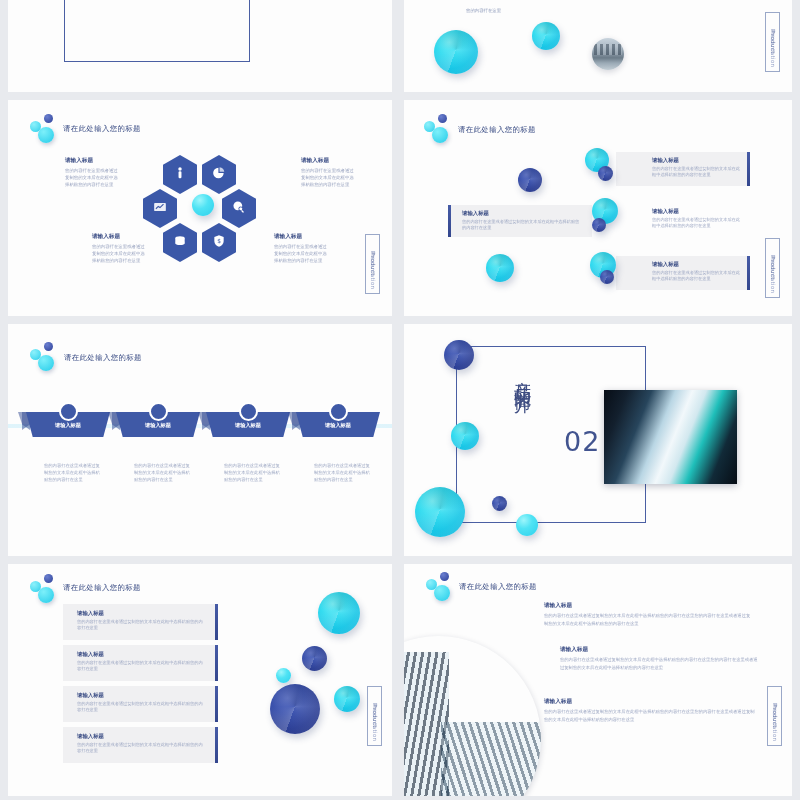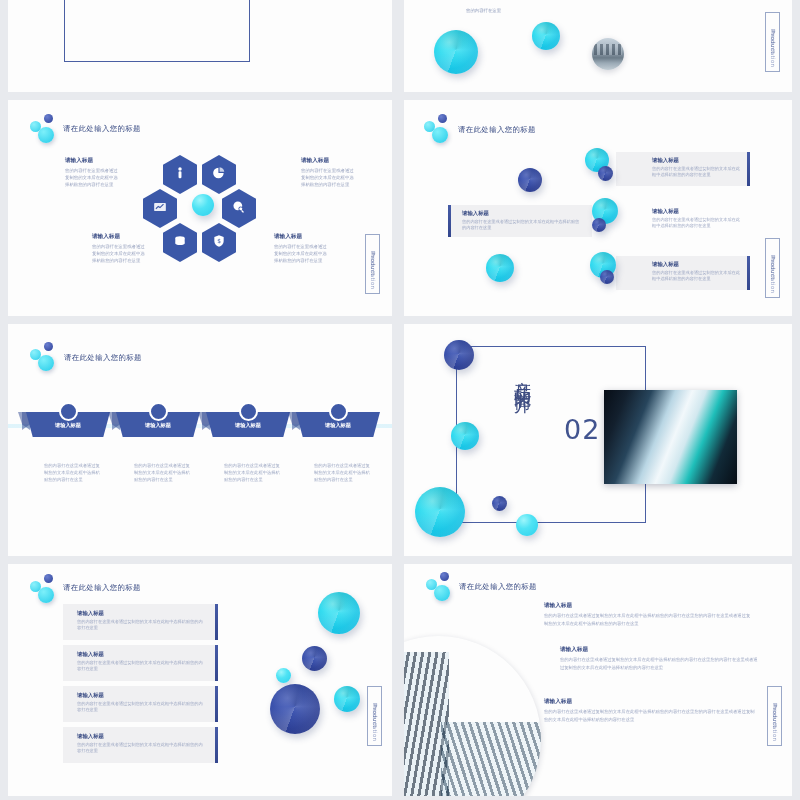--- a/index.html
+++ b/index.html
@@ -309,21 +309,21 @@
       </div>
       <div class="ribbon-body" style="left:306px; top:138px;">您的内容打在这里或者通过复制您的文本后在此框中选择粘贴您的内容打在这里</div>
     </div>
   </div>
 
   <div class="slide" style="left:404px; top:324px; width:388px; height:232px;">
     <div class="slide-inner">
       <div class="s6-frame" style="left:52px; top:22px; width:190px; height:177px;"></div>
       <div class="s6-img" style="left:200px; top:66px; width:133px; height:94px;"></div>
       <div class="s6-vtext" style="left:108px; top:44px;">产品功能简介</div>
-      <div class="s6-num" style="left:160px; top:90px;text-align:center;">02</div>
+      <div class="s6-num" style="left:160px; top:102px;text-align:center;">02</div>
 
       <div class="sph navy" style="left:40px; top:16px; width:30px; height:30px;"></div>
       <div class="sph cyan" style="left:47px; top:98px; width:28px; height:28px;"></div>
       <div class="sph cyan" style="left:11px; top:163px; width:50px; height:50px;"></div>
       <div class="sph navy" style="left:88px; top:172px; width:15px; height:15px;"></div>
       <div class="sph lite" style="left:112px; top:190px; width:22px; height:22px;"></div>
     </div>
   </div>
 
   <div class="slide" style="left:8px; top:564px; width:384px; height:232px;">

